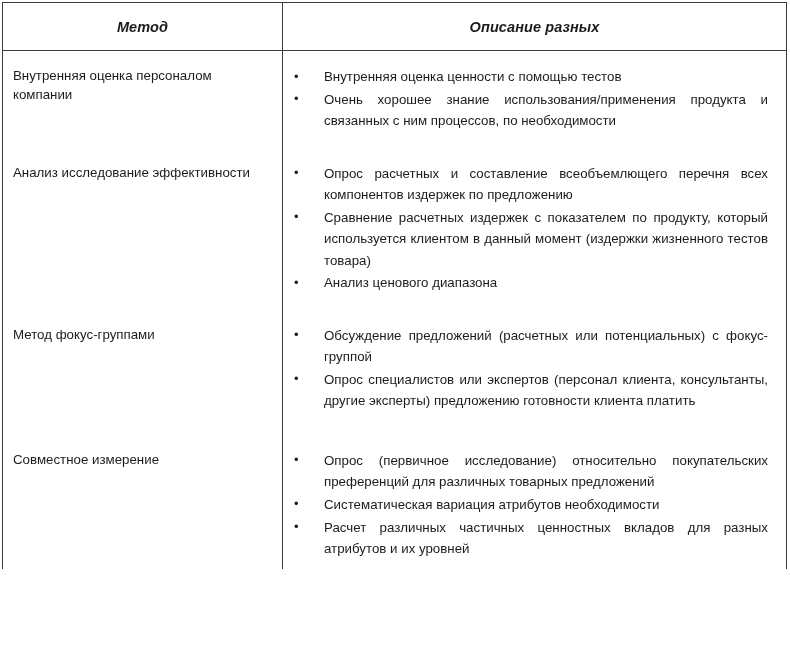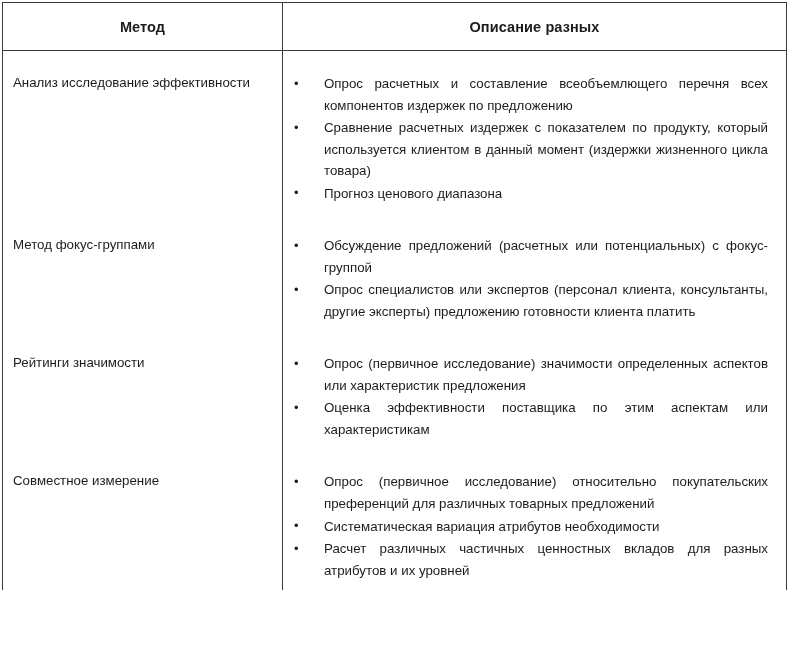--- a/index.html
+++ b/index.html
@@ -36,20 +36,21 @@
   table.methods-table col.col-desc   { width: 504px; }
 
   thead th {
     font-size: 14.5px;
     font-weight: bold;
     text-align: center;
     padding: 16px 6px 15px 6px;
     border-bottom: 1.5px solid #3a3a3a;
     vertical-align: middle;
     letter-spacing: 0.1px;
+    font-style: italic;
   }
   thead th.th-method {
     border-right: 1.5px solid #3a3a3a;
   }
 
   tbody td {
     vertical-align: top;
     border: none;
     padding: 0;
   }
@@ -103,32 +104,41 @@
       <col class="col-desc">
     </colgroup>
     <thead>
       <tr>
         <th class="th-method">Метод</th>
         <th class="th-desc">Описание разных</th>
       </tr>
     </thead>
     <tbody>
 
+      <tr>
+        <td class="cell-method">Внутренняя оценка персоналом компании</td>
+        <td class="cell-desc">
+          <ul class="bullets">
+            <li>Внутренняя оценка ценности с помощью тестов</li>
+            <li>Очень хорошее знание использования/применения продукта и связанных с ним процессов, по необходимости</li>
+          </ul>
+        </td>
+      </tr>
       <tr class="row-gap">
         <td class="cell-method"></td>
         <td class="cell-desc"></td>
       </tr>
 
       <tr>
         <td class="cell-method">Анализ исследование эффективности</td>
         <td class="cell-desc">
           <ul class="bullets">
             <li>Опрос расчетных и составление всеобъемлющего перечня всех компонентов издержек по предложению</li>
-            <li>Сравнение расчетных издержек с показателем по продукту, который используется клиентом в данный момент (издержки жизненного цикла товара)</li>
-            <li>Прогноз ценового диапазона</li>
+            <li>Сравнение расчетных издержек с показателем по продукту, который используется клиентом в данный момент (издержки жизненного тестов товара)</li>
+            <li>Анализ ценового диапазона</li>
           </ul>
         </td>
       </tr>
       <tr class="row-gap">
         <td class="cell-method"></td>
         <td class="cell-desc"></td>
       </tr>
 
       <tr>
         <td class="cell-method">Метод фокус-группами</td>
@@ -137,29 +147,20 @@
             <li>Обсуждение предложений (расчетных или потенциальных) с фокус-группой</li>
             <li>Опрос специалистов или экспертов (персонал клиента, консультанты, другие эксперты) предложению готовности клиента платить</li>
           </ul>
         </td>
       </tr>
       <tr class="row-gap">
         <td class="cell-method"></td>
         <td class="cell-desc"></td>
       </tr>
 
-      <tr>
-        <td class="cell-method">Рейтинги значимости</td>
-        <td class="cell-desc">
-          <ul class="bullets">
-            <li>Опрос (первичное исследование) значимости определенных аспектов или характеристик предложения</li>
-            <li>Оценка эффективности поставщика по этим аспектам или характеристикам</li>
-          </ul>
-        </td>
-      </tr>
       <tr class="row-gap">
         <td class="cell-method"></td>
         <td class="cell-desc"></td>
       </tr>
 
       <tr>
         <td class="cell-method">Совместное измерение</td>
         <td class="cell-desc">
           <ul class="bullets">
             <li>Опрос (первичное исследование) относительно покупательских преференций для различных товарных предложений</li>

